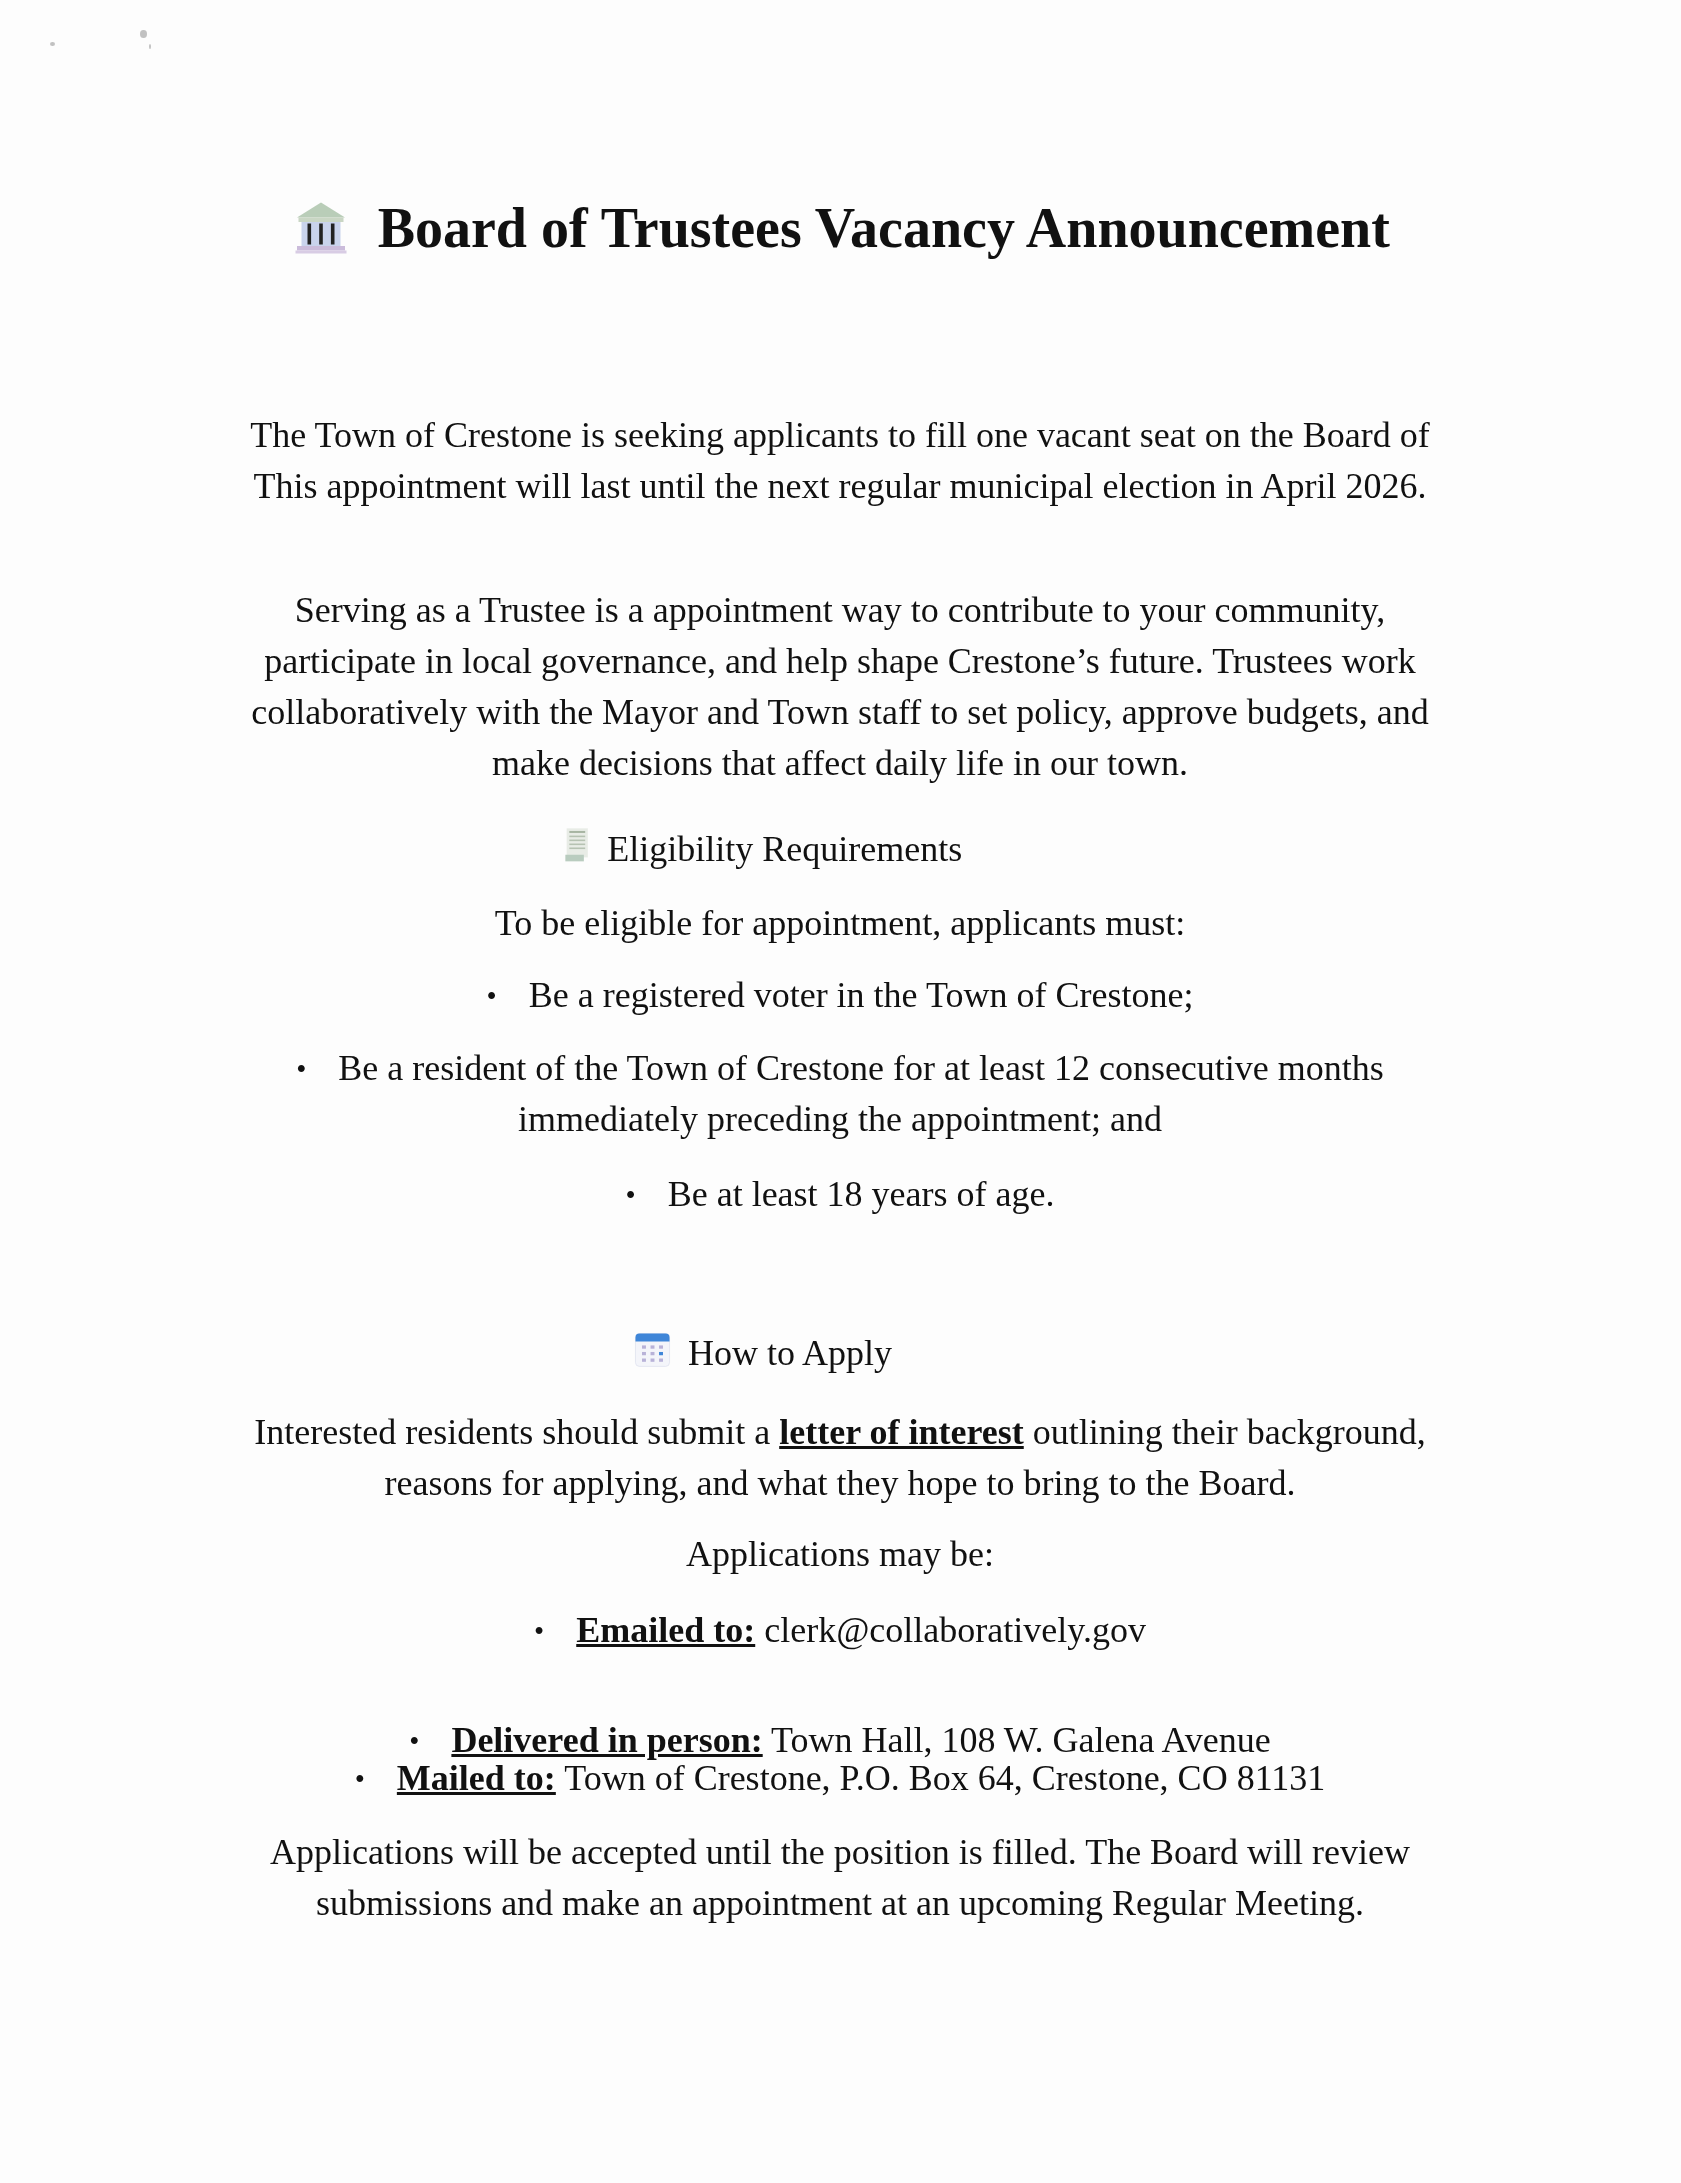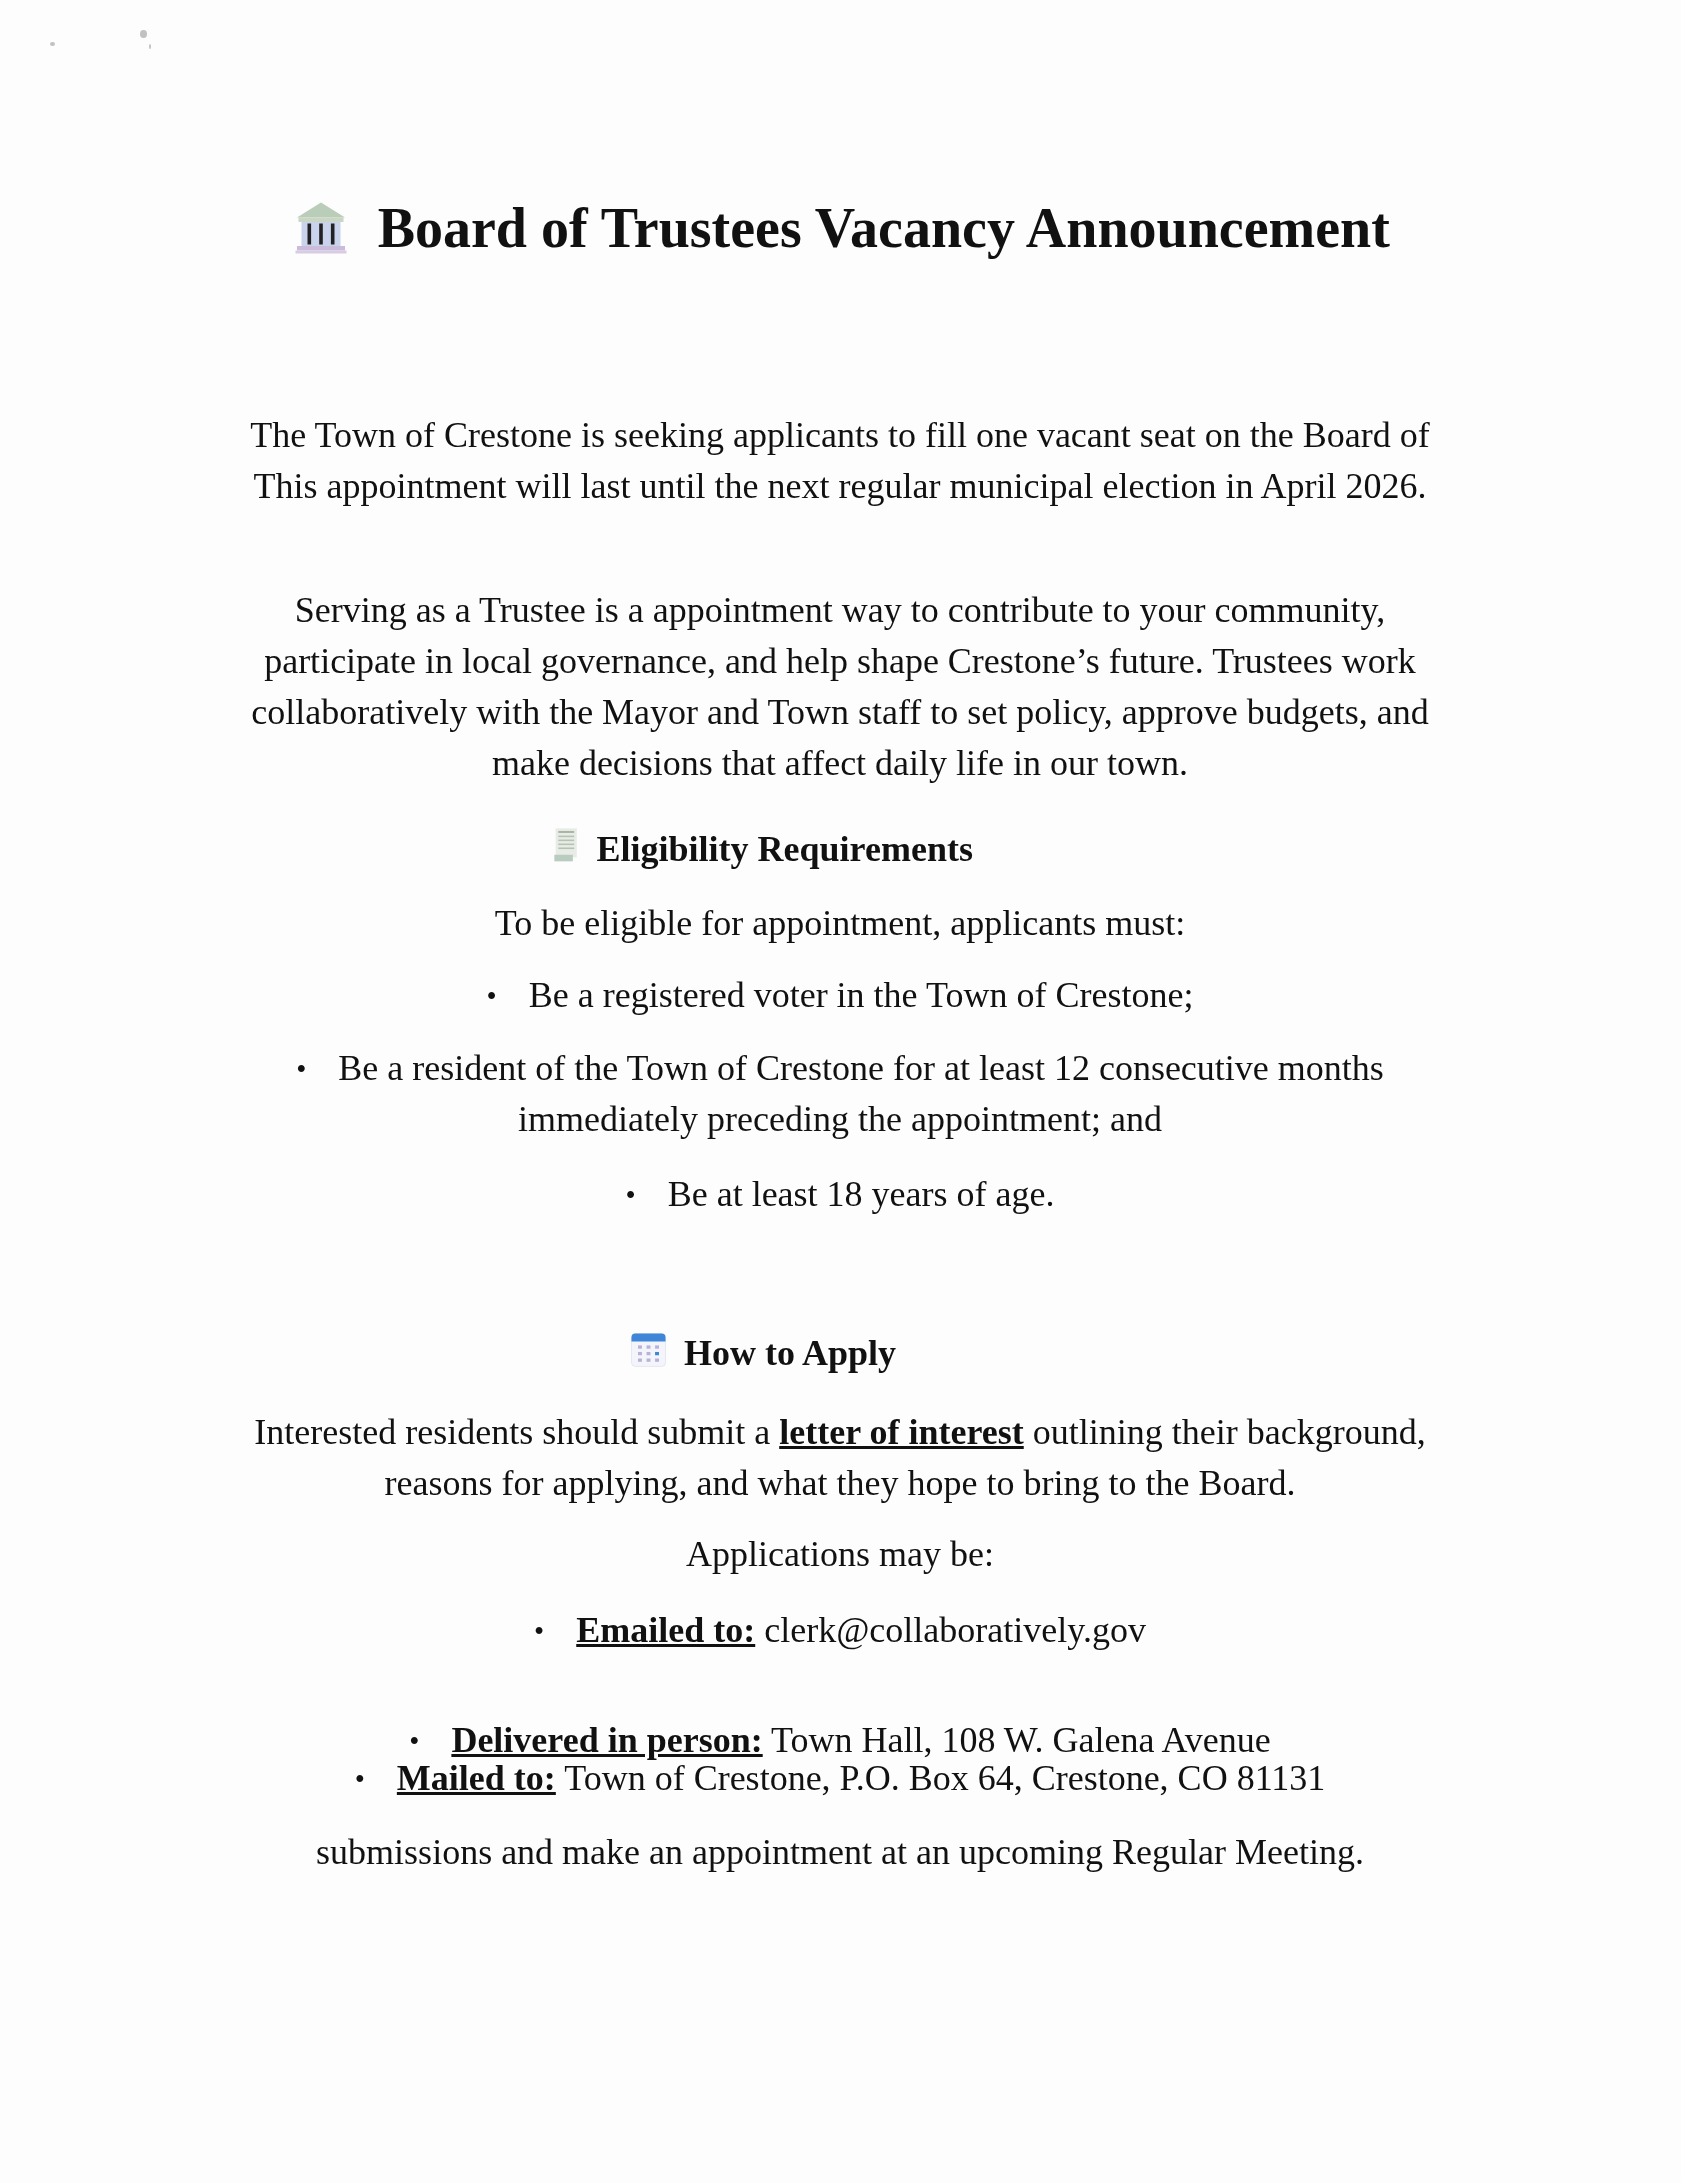--- a/index.html
+++ b/index.html
@@ -25,21 +25,21 @@
       line-height: 1;
     }
     .block {
       position: absolute; left: 198px; width: 1284px;
       text-align: center; font-size: 36px; line-height: 51px;
     }
     .block p { margin: 0; }
     .subhead {
       position: absolute; left: 0; width: 1526px;
       display: flex; justify-content: center; align-items: center;
-      font-size: 36px; font-weight: bold; line-height: 1;
+      font-size: 36px; font-weight: normal; line-height: 1;
     }
     .subhead .icon { margin-right: 17px; }
     .bullet-line {
       position: absolute; left: 198px; width: 1284px;
       text-align: center; font-size: 36px; line-height: 51px;
     }
     .bullet-line .dot { display: inline-block; margin-right: 32px; font-size: 29px; vertical-align: middle; position: relative; top: -2.6px; }
     b { font-weight: bold; text-decoration: underline; }
   </style>
 </head>
@@ -147,17 +147,18 @@
 
   <div class="bullet-line" style="top:1679px;margin-top:36px;">
     <span class="dot">•</span><b>Delivered in person:</b><span> Town Hall, 108 W. Galena Avenue</span>
   </div>
 
   <div class="bullet-line" style="top:1753px;">
     <span class="dot">•</span><b>Mailed to:</b><span> Town of Crestone, P.O. Box 64, Crestone, CO 81131</span>
   </div>
 
   <div class="block" style="top:1827px;">
+    <p>Applications will be accepted until the position is filled. The Board will review</p>
     <p>submissions and make an appointment at an upcoming Regular Meeting.</p>
   </div>
 
 </div>
 
 
 </body></html>

